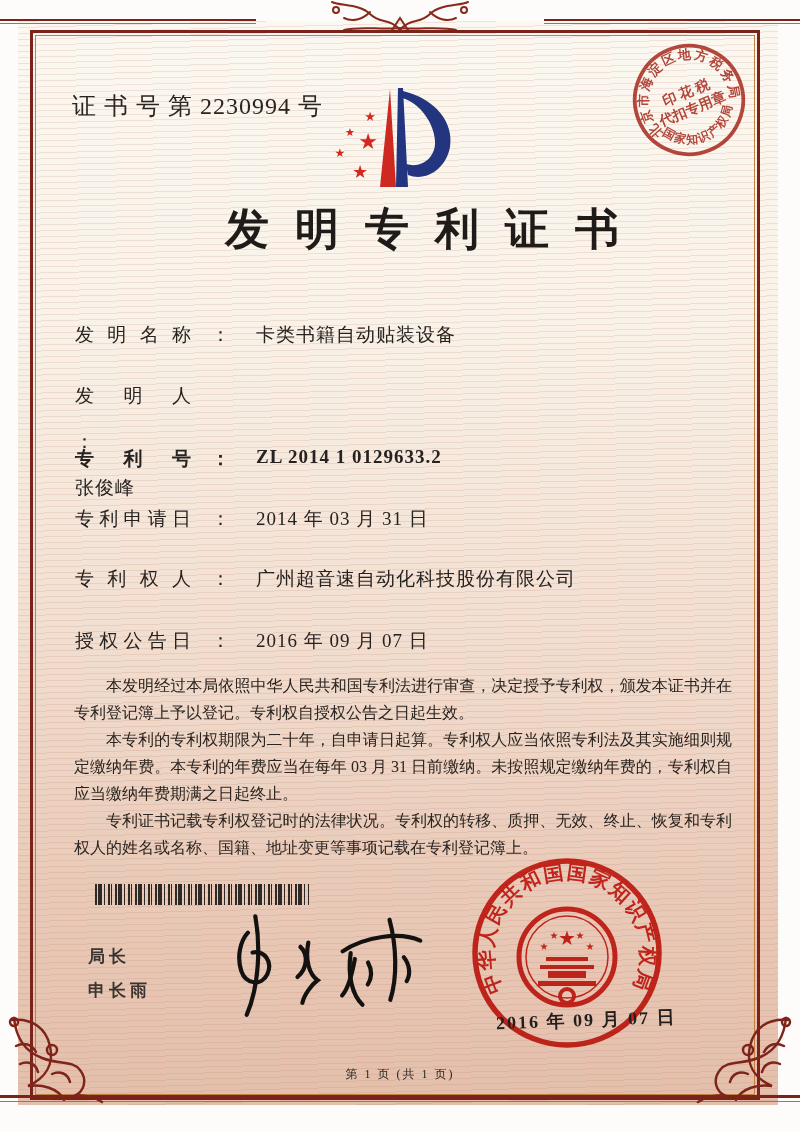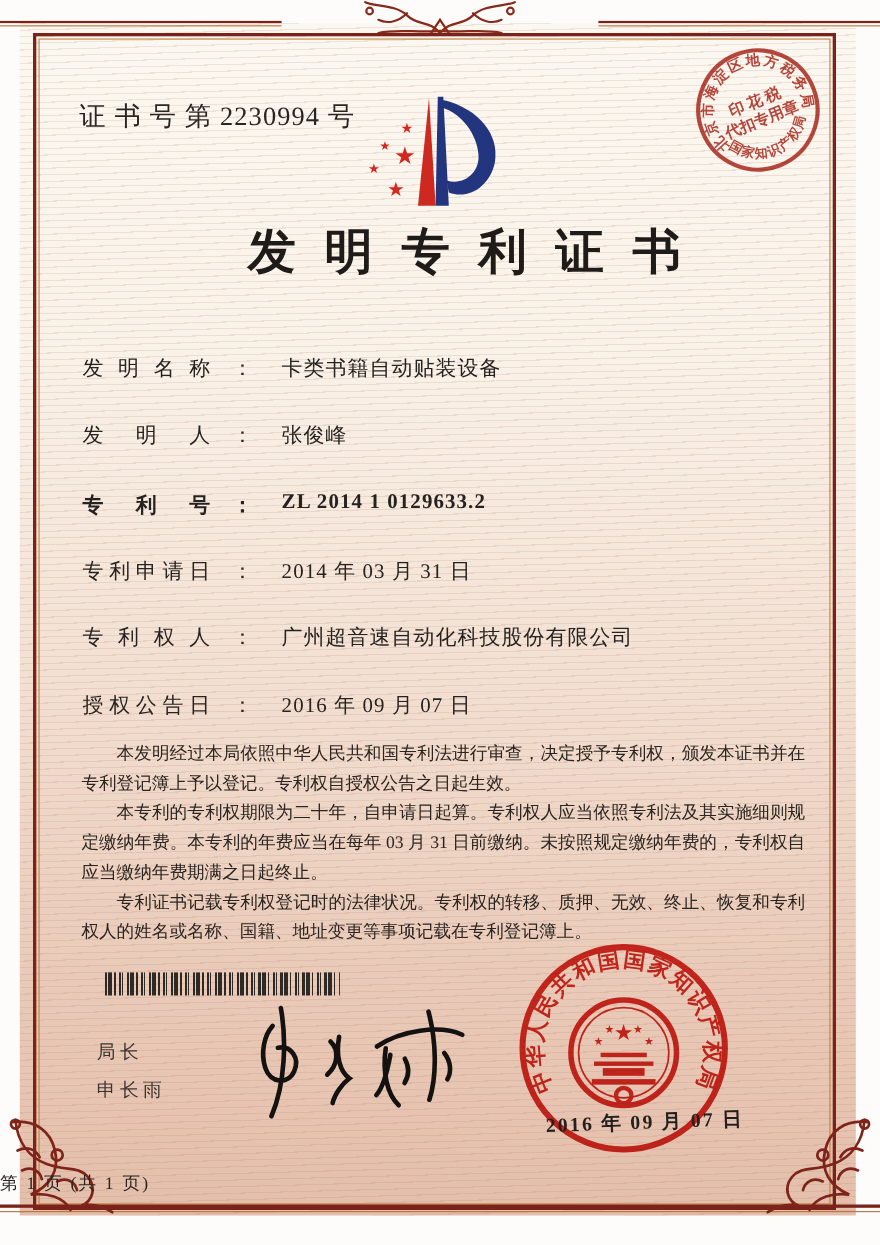--- a/index.html
+++ b/index.html
@@ -34,27 +34,27 @@
 
   .barcode{left:95px;top:884px;width:214px;height:21px;opacity:.88;
     background:repeating-linear-gradient(90deg,
       #161412 0px,#161412 2px, transparent 2px,transparent 3px,
       #161412 3px,#161412 7px, transparent 7px,transparent 9px,
       #161412 9px,#161412 10px, transparent 10px,transparent 13px,
       #161412 13px,#161412 15px, transparent 15px,transparent 16px,
       #161412 16px,#161412 17px, transparent 17px,transparent 20px);}
 
   .director{left:88px;top:940px;font-family:"Liberation Sans","DejaVu Sans",sans-serif;
-            font-size:17px;color:#3a3430;letter-spacing:4px;line-height:34px;}
+            font-size:17px;color:#3a3430;letter-spacing:4px;line-height:34px;font-weight:bold;}
   .sig{left:205px;top:908px;}
   .seal{left:467px;top:853px;mix-blend-mode:multiply;}
   .taxstamp{left:624px;top:35px;mix-blend-mode:multiply;}
   .sealdate{left:496px;top:1008px;font-size:18px;font-weight:700;letter-spacing:2px;
             color:#241f1c;transform:rotate(-2deg);}
-  .footer{left:0;right:0;top:1066px;font-size:16px;letter-spacing:2px;color:#2b2522;}
+  .footer{left:0;right:0;top:1066px;text-align:center;font-size:12px;letter-spacing:2px;color:#2b2522;}
   .logo{left:318px;top:85px;}
   .ornament{left:240px;top:0;}
   .flourish{bottom:28px;}
 </style>
 </head>
 <body>
 
 <div id="cert">
 
   <div class="texture"></div>
@@ -135,21 +135,21 @@
     </g>
   </svg>
 
   <div class="abs title">发明专利证书</div>
 
   <div class="abs field" style="top:322px;">
     <span class="flabel">发明名称</span>
       <span class="fcolon">：</span>
     <span class="fvalue">卡类书籍自动贴装设备</span>
   </div>
-  <div class="abs field" style="top:383px;">
+  <div class="abs field" style="top:383px;flex-direction:column;">
     <span class="flabel">发明人</span>
       <span class="fcolon">：</span>
     <span class="fvalue">张俊峰</span>
   </div>
   <div class="abs field" style="top:446px;font-weight:bold;">
     <span class="flabel">专利号</span>
       <span class="fcolon">：</span>
     <span class="fvalue">ZL 2014 1 0129633.2</span>
   </div>
   <div class="abs field" style="top:506px;">

